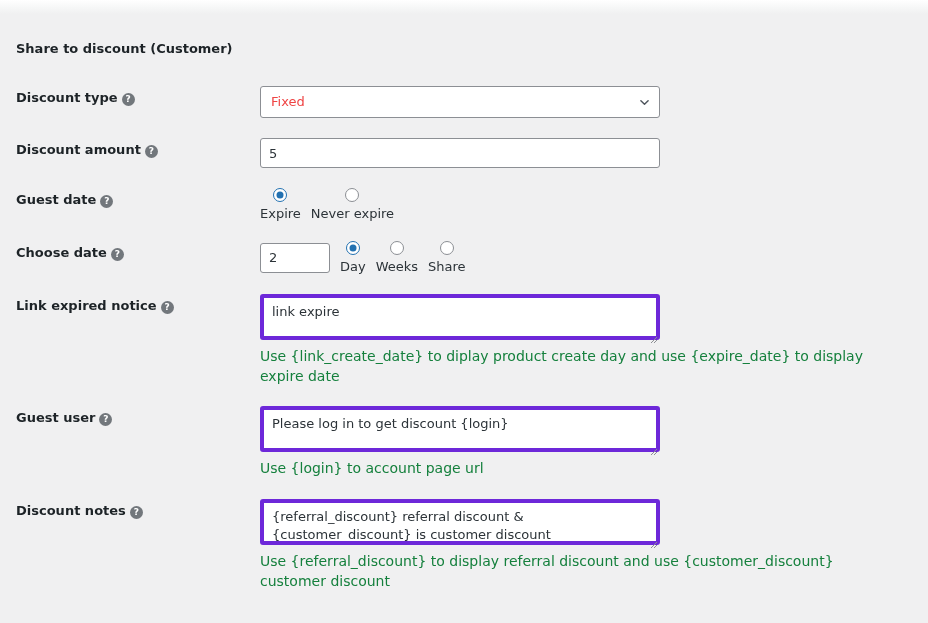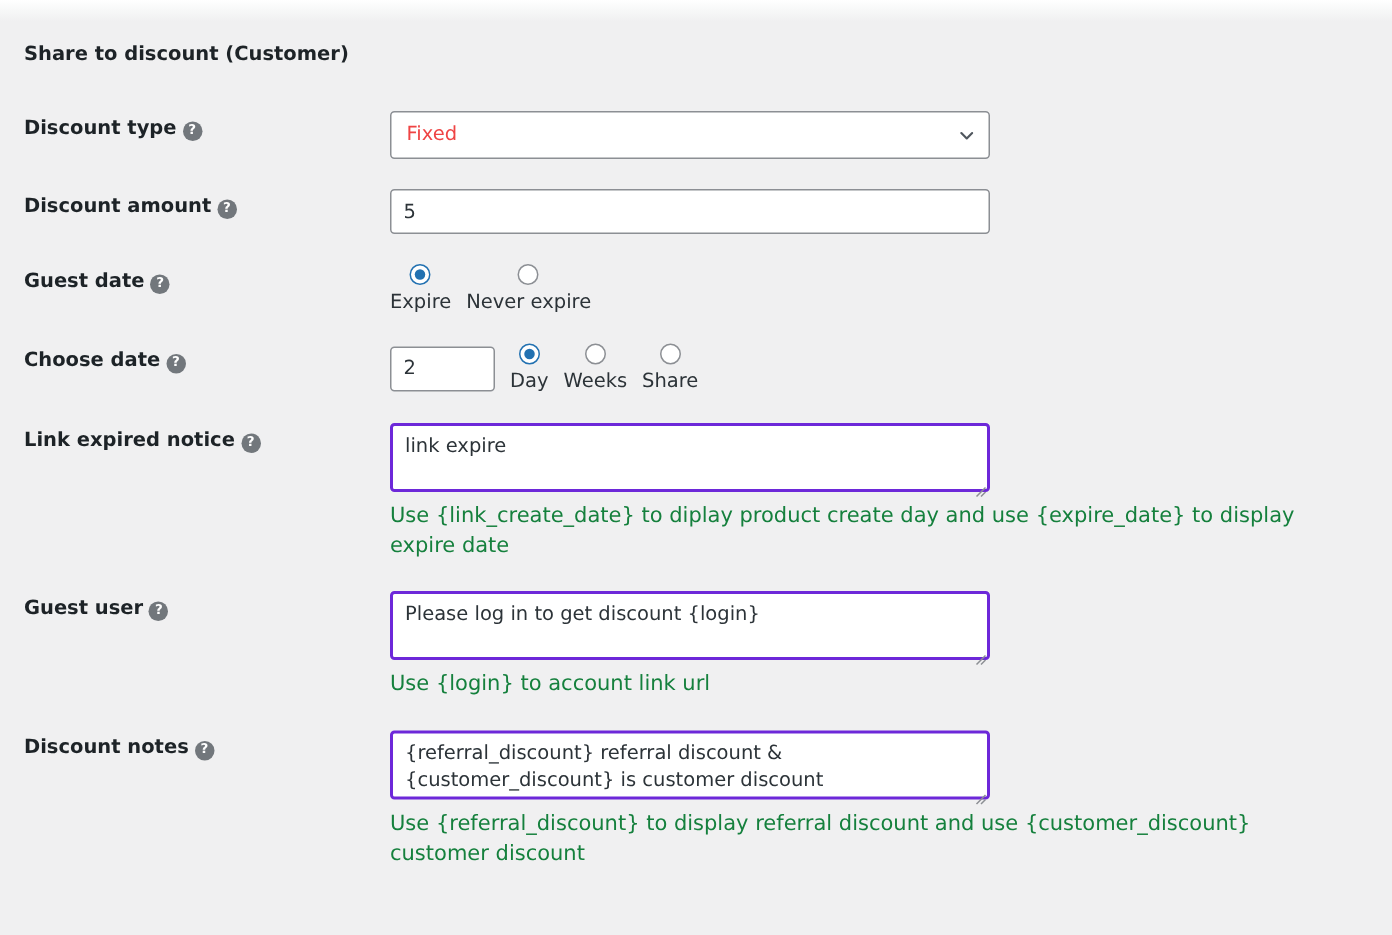--- a/index.html
+++ b/index.html
@@ -17,21 +17,21 @@
   }
   .top-gradient {
     position: absolute;
     top: 0; left: 0; right: 0;
     height: 14px;
     background: linear-gradient(to bottom, #ffffff 0%, #f6f7f7 55%, #f0f0f1 100%);
     pointer-events: none;
   }
   .panel {
     position: relative;
-    padding: 4px 16px;
+    padding: 16px 16px;
   }
   .section-title {
     font-size: 13px;
     font-weight: bold;
     color: #1d2327;
     margin: 0;
     padding: 24px 0 0 0;
     line-height: 1.4;
   }
   table.form-table {
@@ -166,21 +166,21 @@
     display: flex;
     align-items: center;
     gap: 10px;
   }
   
   .ta-wrap { position: relative; width: 400px; }
   textarea.ui-textarea {
     box-sizing: border-box;
     width: 400px;
     height: 46px;
-    border: 2px solid #6d28d9;
+    border: 4px solid #6d28d9;
     border-radius: 3px;
     background: #fff;
     padding: 5px 8px;
     font-family: "DejaVu Sans", "Liberation Sans", sans-serif;
     font-size: 13px;
     line-height: 18px;
     color: #2c3338;
     resize: none;
     overflow: hidden;
     display: block;
@@ -324,21 +324,21 @@
         </th>
         <td>
           <div class="ta-wrap">
             <textarea class="ui-textarea" style="">Please log in to get discount {login}</textarea>
             <span class="resize-grip">
               <svg viewBox="0 0 9 9" width="9" height="9" aria-hidden="true">
                 <path d="M8 2 L2 8 M8 5 L5 8" stroke="#8c8f94" stroke-width="1" fill="none"></path>
               </svg>
             </span>
           </div>
-          <div class="field-desc">Use {login} to account link url</div>
+          <div class="field-desc">Use {login} to account page url</div>
         </td>
       </tr>
 
       <tr>
         <th>
           <span class="label-row">
             <span>Discount notes</span>
             <span class="help-icon">?</span>
           </span>
         </th>

